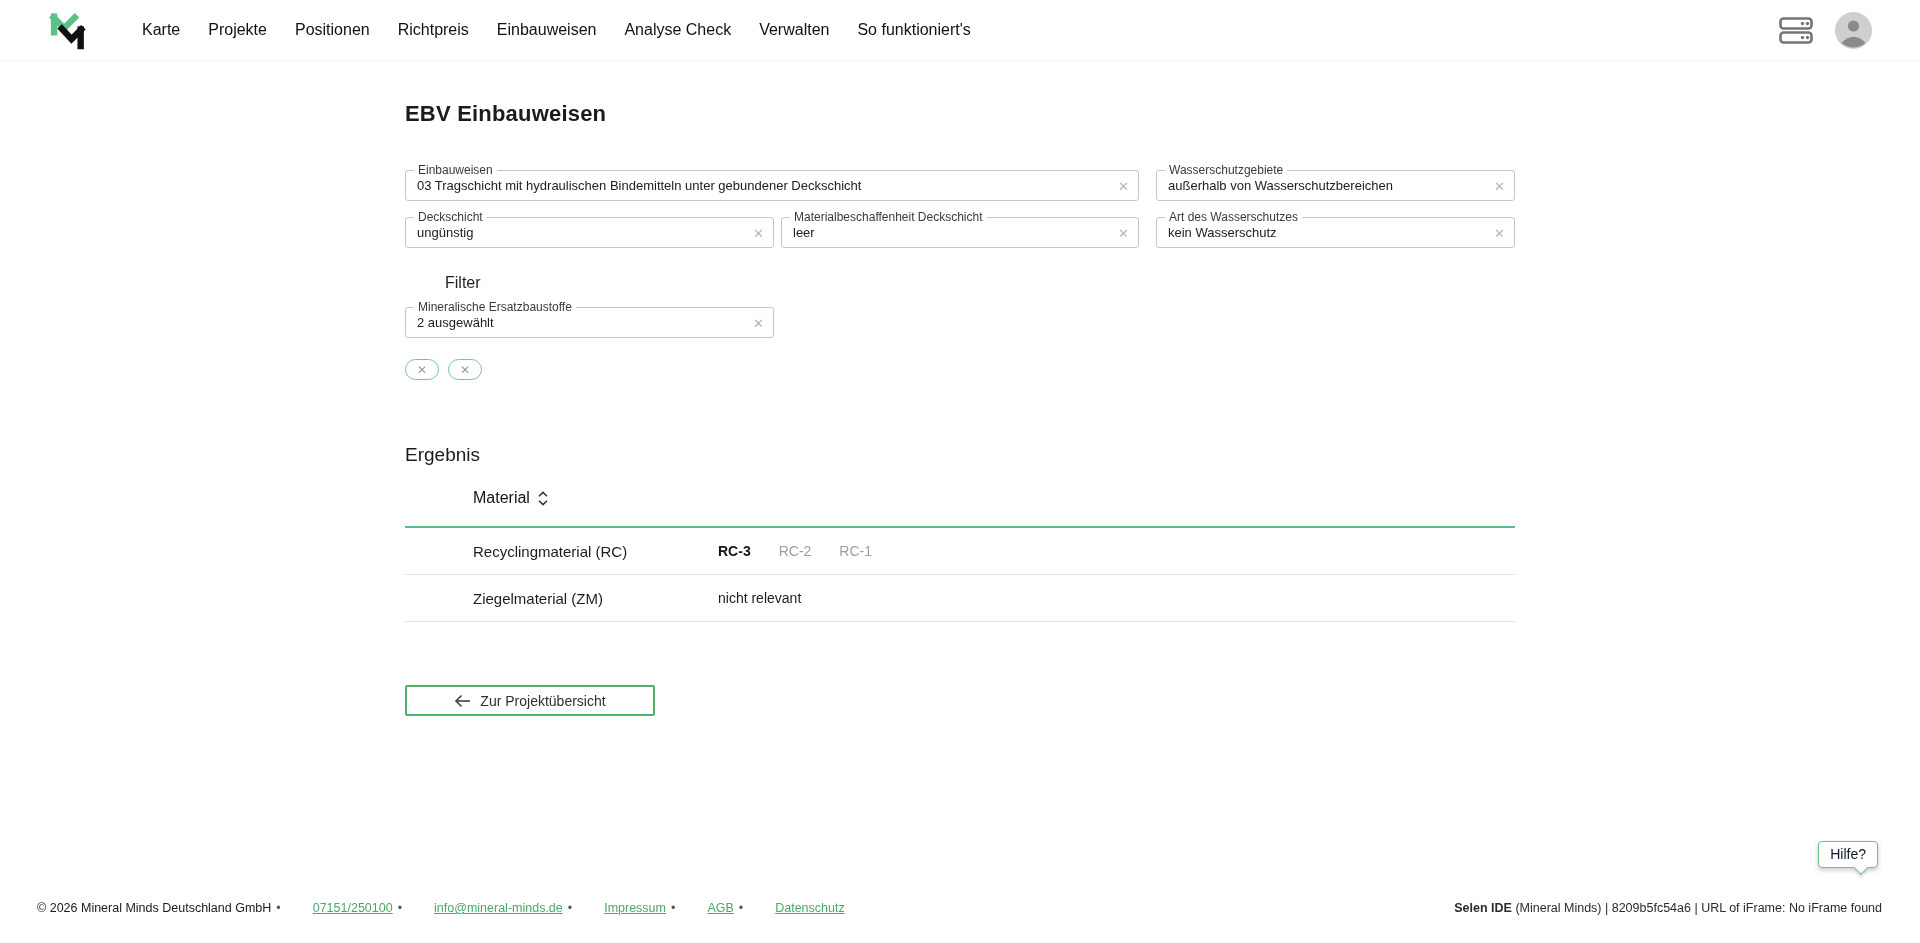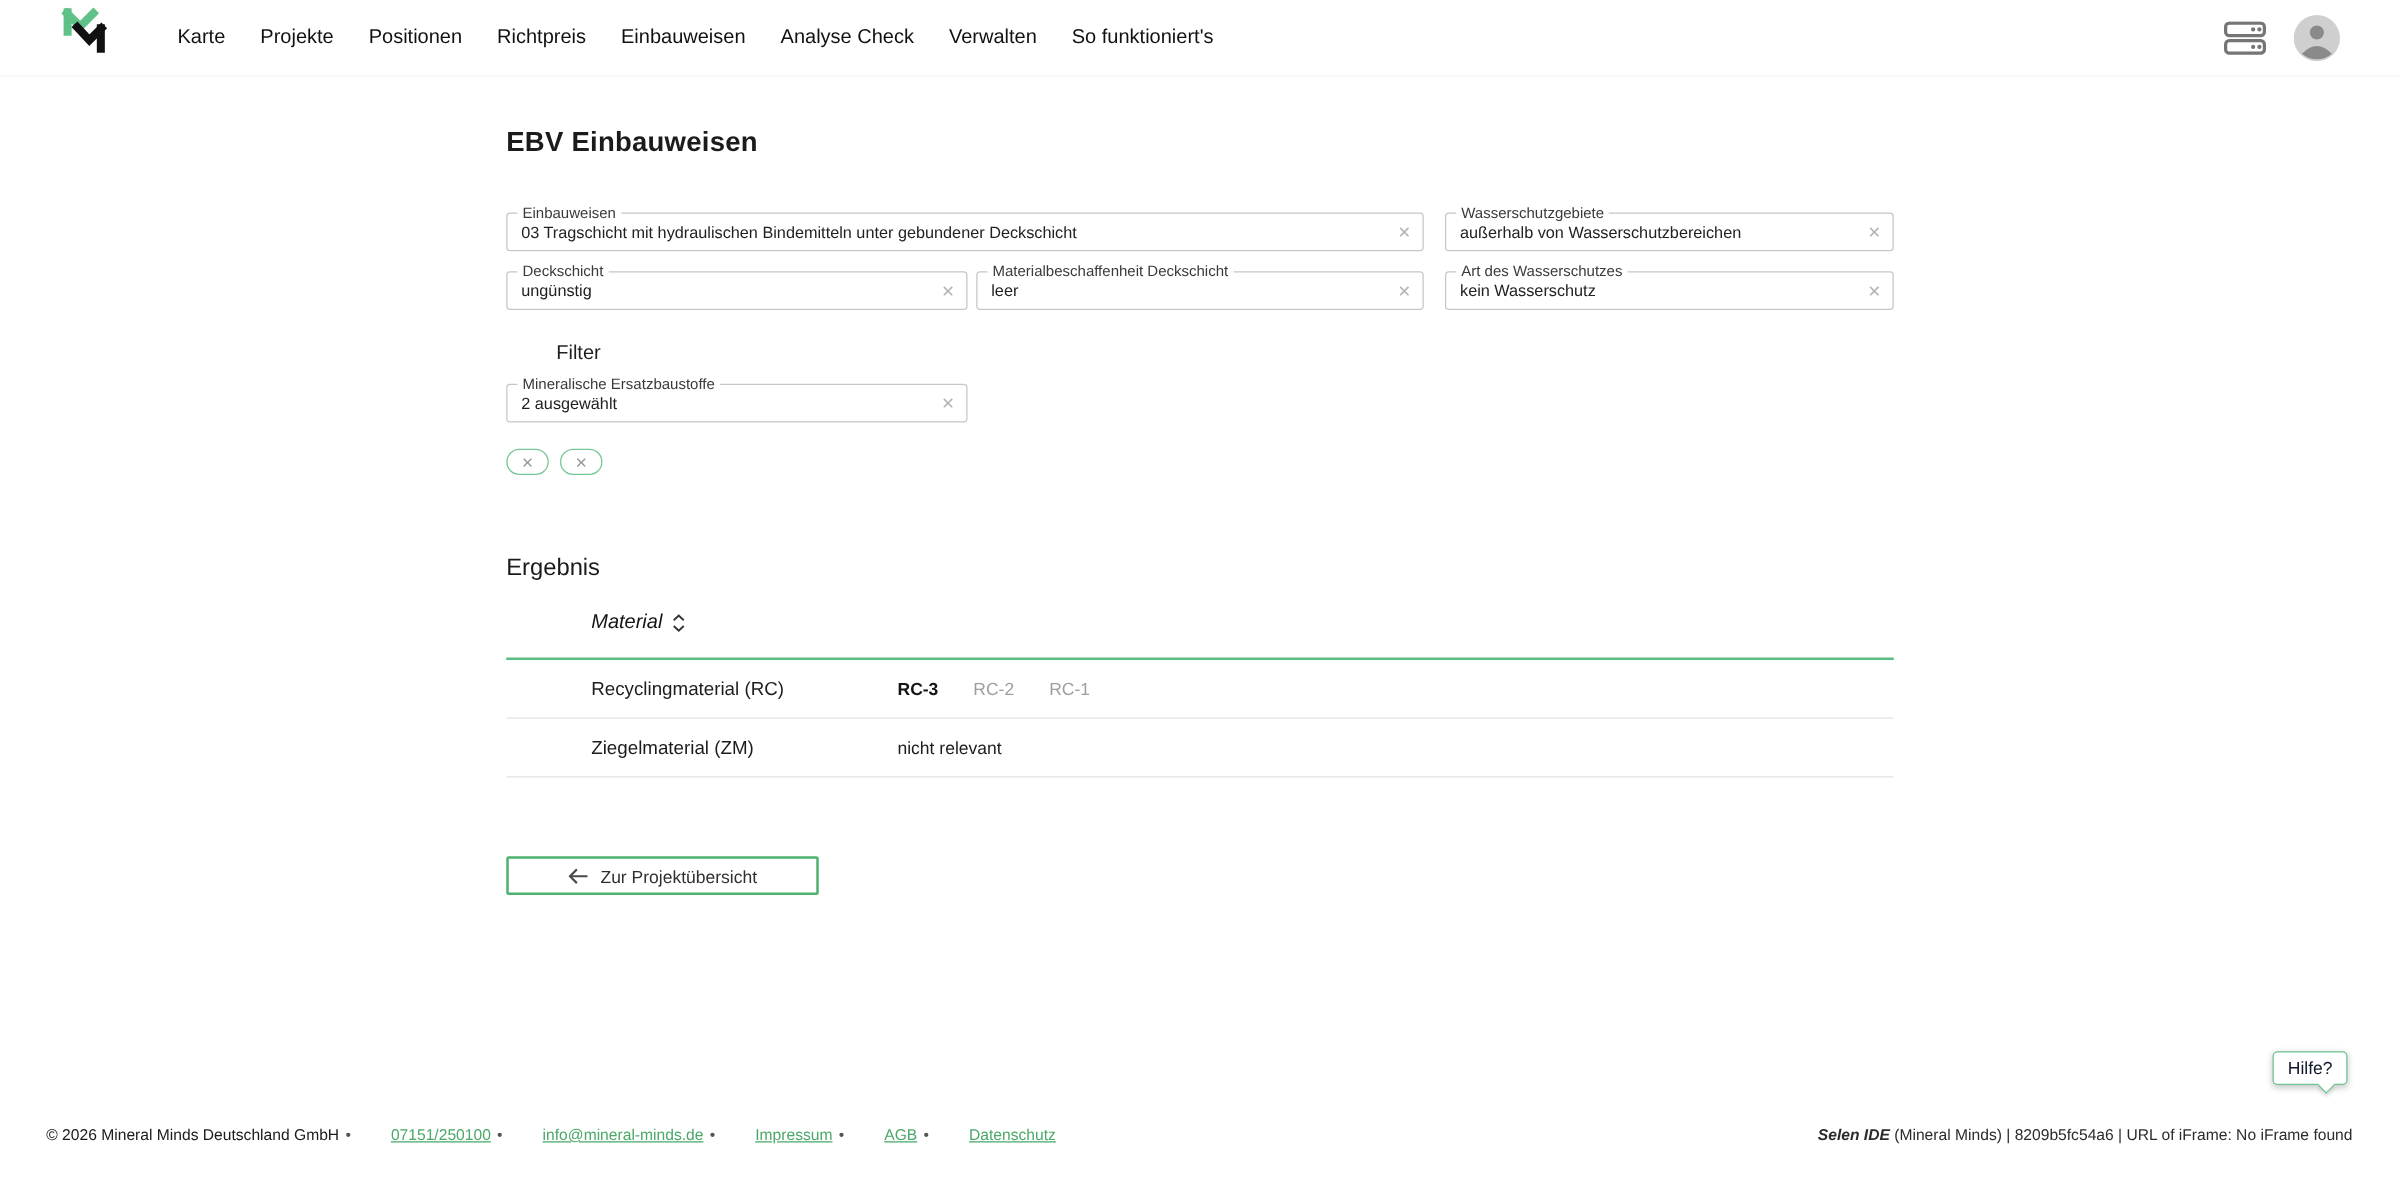--- a/index.html
+++ b/index.html
@@ -8,20 +8,21 @@
     font-family: "Liberation Sans", sans-serif;
     background: #ffffff;
     color: #212121;
     position: relative;
   }
 
   
   .header {
     height: 60px;
     display: flex;
+    align-items: center;
     padding-left: 44px;
     padding-right: 48px;
     background: #fff;
     box-shadow: 0 1px 2px rgba(0,0,0,0.06);
     position: relative;
     z-index: 5;
   }
   .logo { width: 44px; height: 46px; margin-right: 54px; cursor: pointer; flex: 0 0 auto; }
   .nav { display: flex; align-items: center; gap: 28px; }
   .nav-item {
@@ -122,21 +123,20 @@
   
   .results-heading { margin-top: 64px; font-size: 19px; color: #1b1b1b; font-weight: 400; }
   .table { margin-top: 23px; }
   .t-head {
     display: grid;
     grid-template-columns: 68px 245px 1fr;
     align-items: end;
     height: 39px;
     border-bottom: 2px solid #5bbd81;
     padding-bottom: 24px;
-    font-style: italic;
   }
   .th { font-size: 16px; color: #141414; }
   .th-material { display: flex; align-items: center; gap: 7px; cursor: pointer; }
   .t-row {
     display: grid;
     grid-template-columns: 68px 245px 1fr;
     align-items: center;
     height: 47px;
     border-bottom: 1px solid #e3e3e3;
   }
@@ -195,21 +195,21 @@
     align-items: center;
     justify-content: space-between;
     padding: 0 38px 6px 37px;
     font-size: 12.5px;
     color: #1a1a1a;
   }
   .footer-left { display: flex; align-items: center; gap: 5px; white-space: nowrap; }
   .footer-link { color: #4aa868; text-decoration: underline; cursor: pointer; margin-left: 27px; }
   .footer-sep { color: #555; }
   .footer-right { color: #2b2b2b; white-space: nowrap; }
-  .footer-right b { font-weight: 700; font-style: italic; }
+  .footer-right b { font-weight: 700; }
 </style>
 </head>
 <body>
 
 <div class="header">
   <svg class="logo" viewBox="0 0 48 50" fill="none">
     <path d="M11 7 V31" stroke="#5ec187" stroke-width="7"></path>
     <path d="M8 9 L22 23 L36 9" stroke="#5ec187" stroke-width="7" fill="none"></path>
     <path d="M17 21 L30 35 L43 22" stroke="#111111" stroke-width="7" fill="none"></path>
     <path d="M40 21 V46" stroke="#111111" stroke-width="7"></path>

